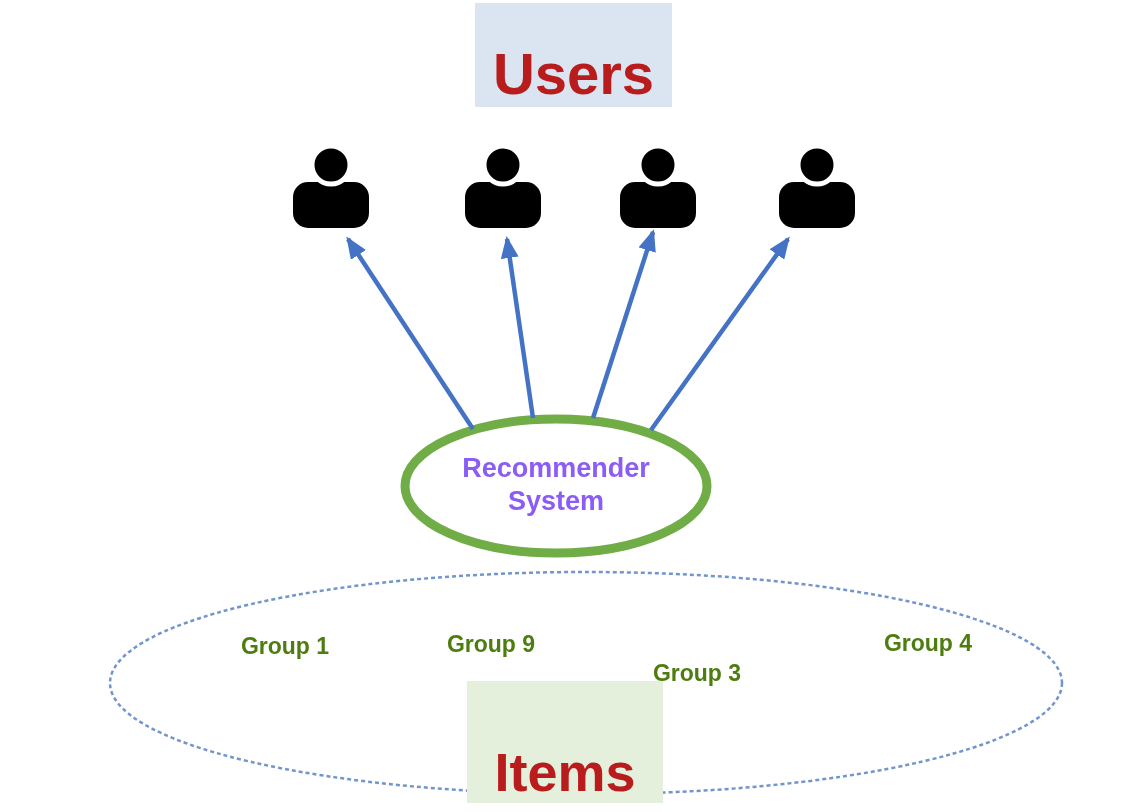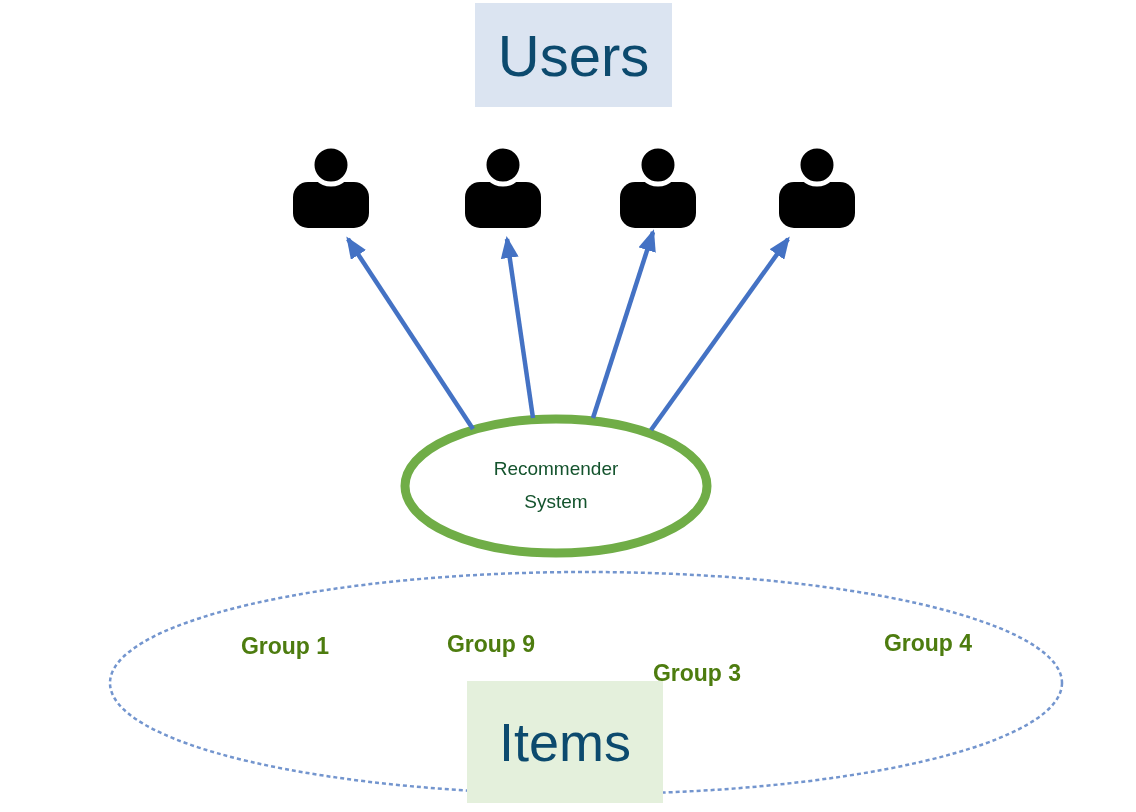--- a/index.html
+++ b/index.html
@@ -16,24 +16,24 @@
     overflow: hidden;
   }
   .canvas svg.layer {
     position: absolute;
     left: 0;
     top: 0;
   }
   .label-box {
     position: absolute;
     display: flex;
-    align-items: center;
+    align-items: flex-end;
     justify-content: center;
-    font-weight: 400;
-    color: #0c4a6e;
+    font-weight: 700;
+    color: #b91c1c;
   }
   .users-box {
     left: 475px;
     top: 3px;
     width: 197px;
     height: 104px;
     background: #dbe4f1;
     font-size: 58px;
   }
   .items-box {
@@ -43,24 +43,24 @@
     height: 122px;
     background: #e4f0dc;
     font-size: 54px;
   }
   .rec-text {
     position: absolute;
     left: 416px;
     top: 452px;
     width: 280px;
     text-align: center;
-    font-weight: 400;
-    font-size: 19px;
+    font-weight: 700;
+    font-size: 27px;
     line-height: 33px;
-    color: #14532d;
+    color: #8b5cf6;
   }
   .group-label {
     position: absolute;
     transform: translateX(-50%);
     font-weight: 700;
     font-size: 23px;
     line-height: 26px;
     color: #4d7c0f;
     white-space: nowrap;
   }

